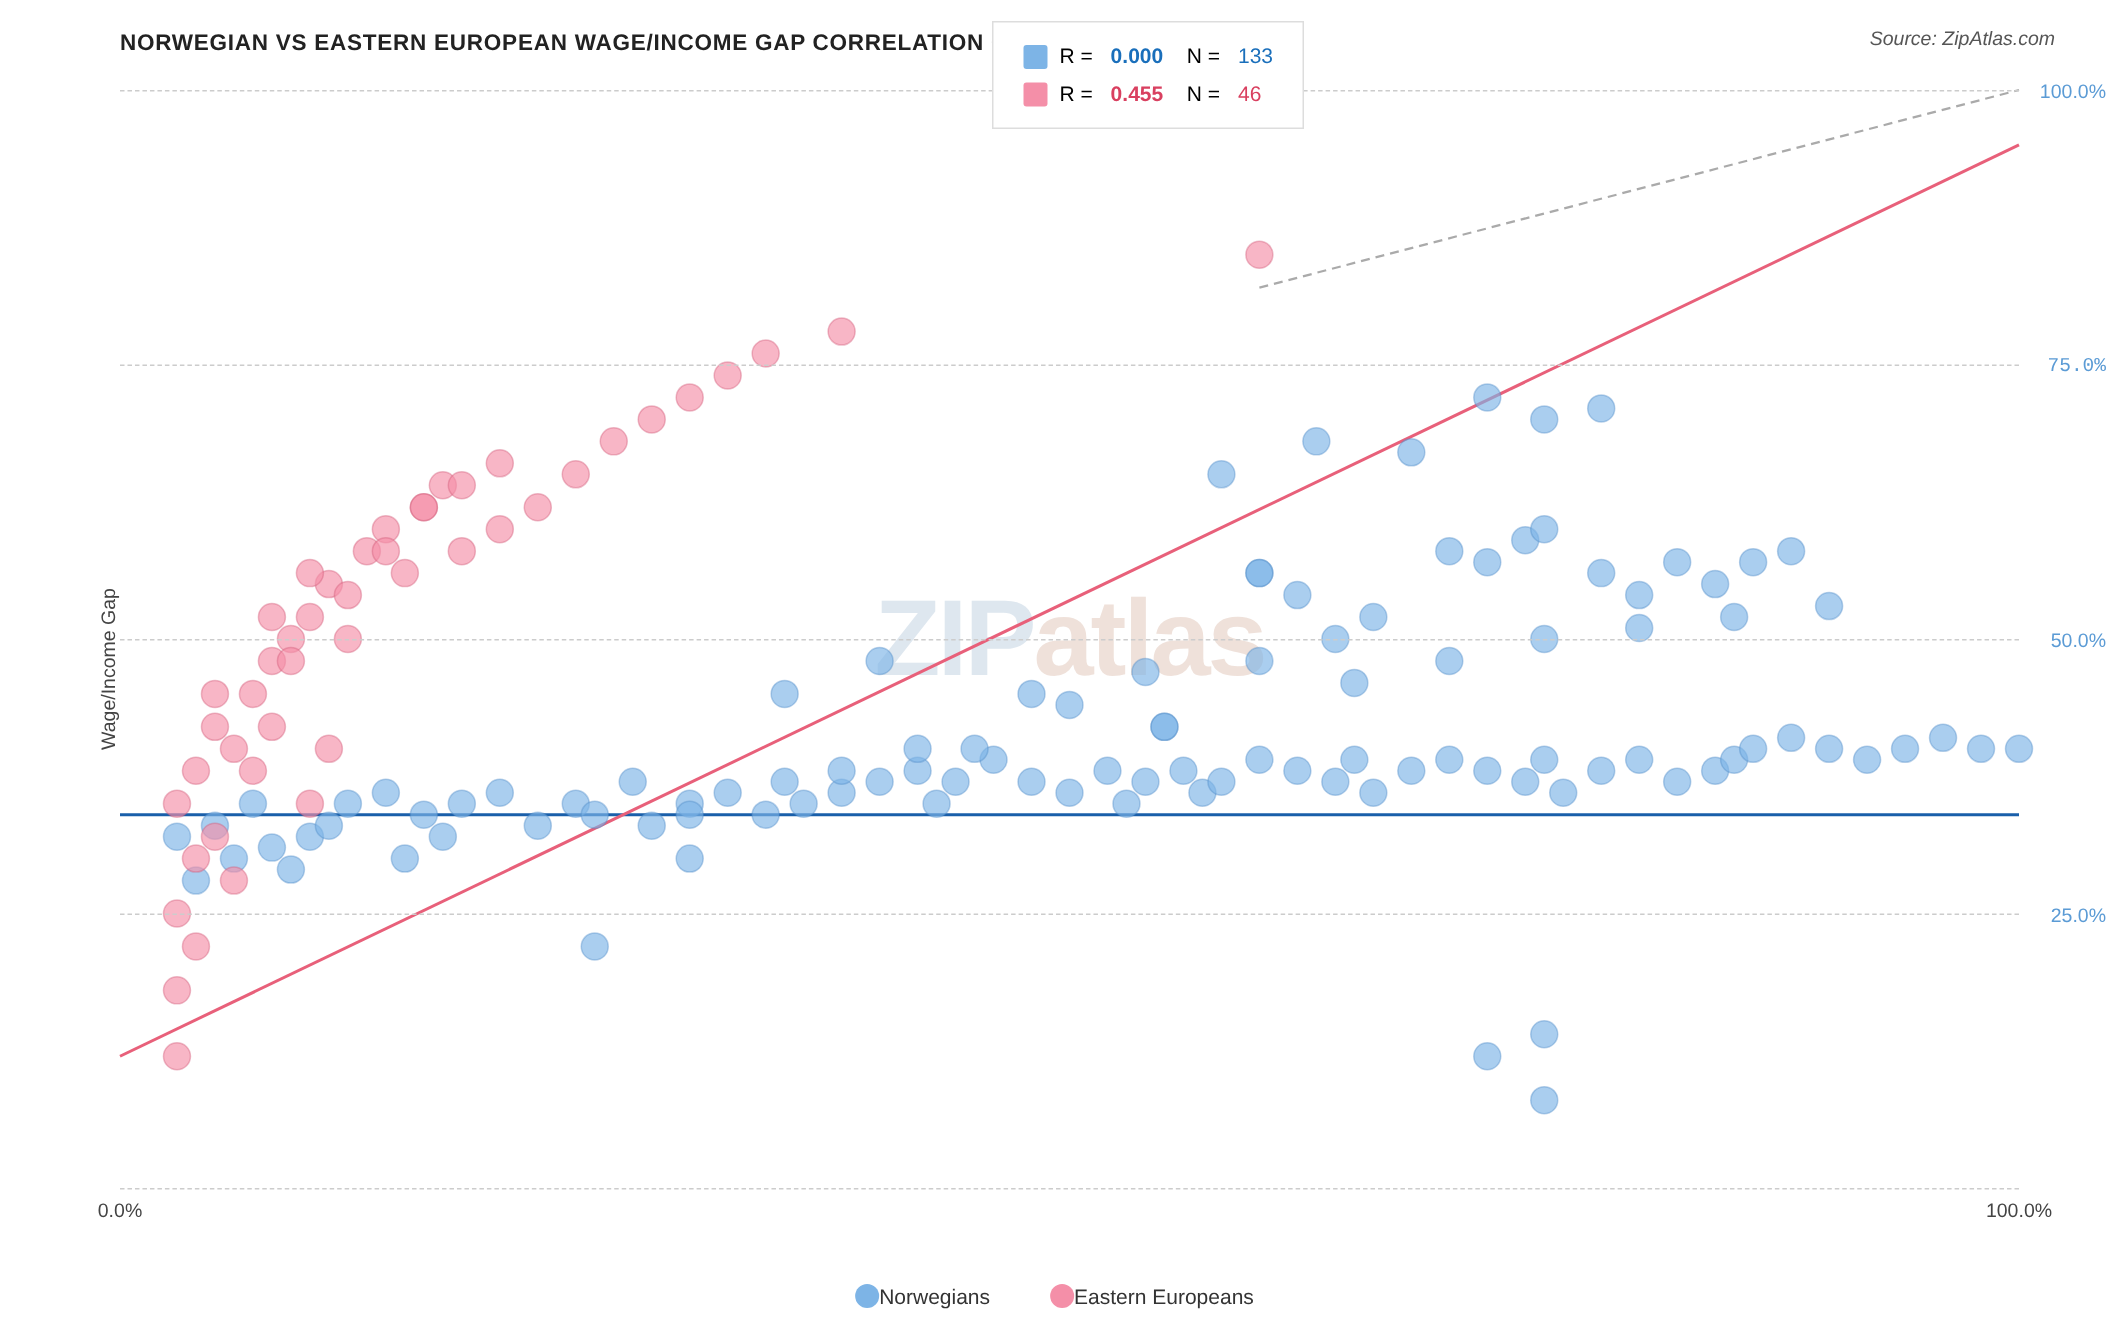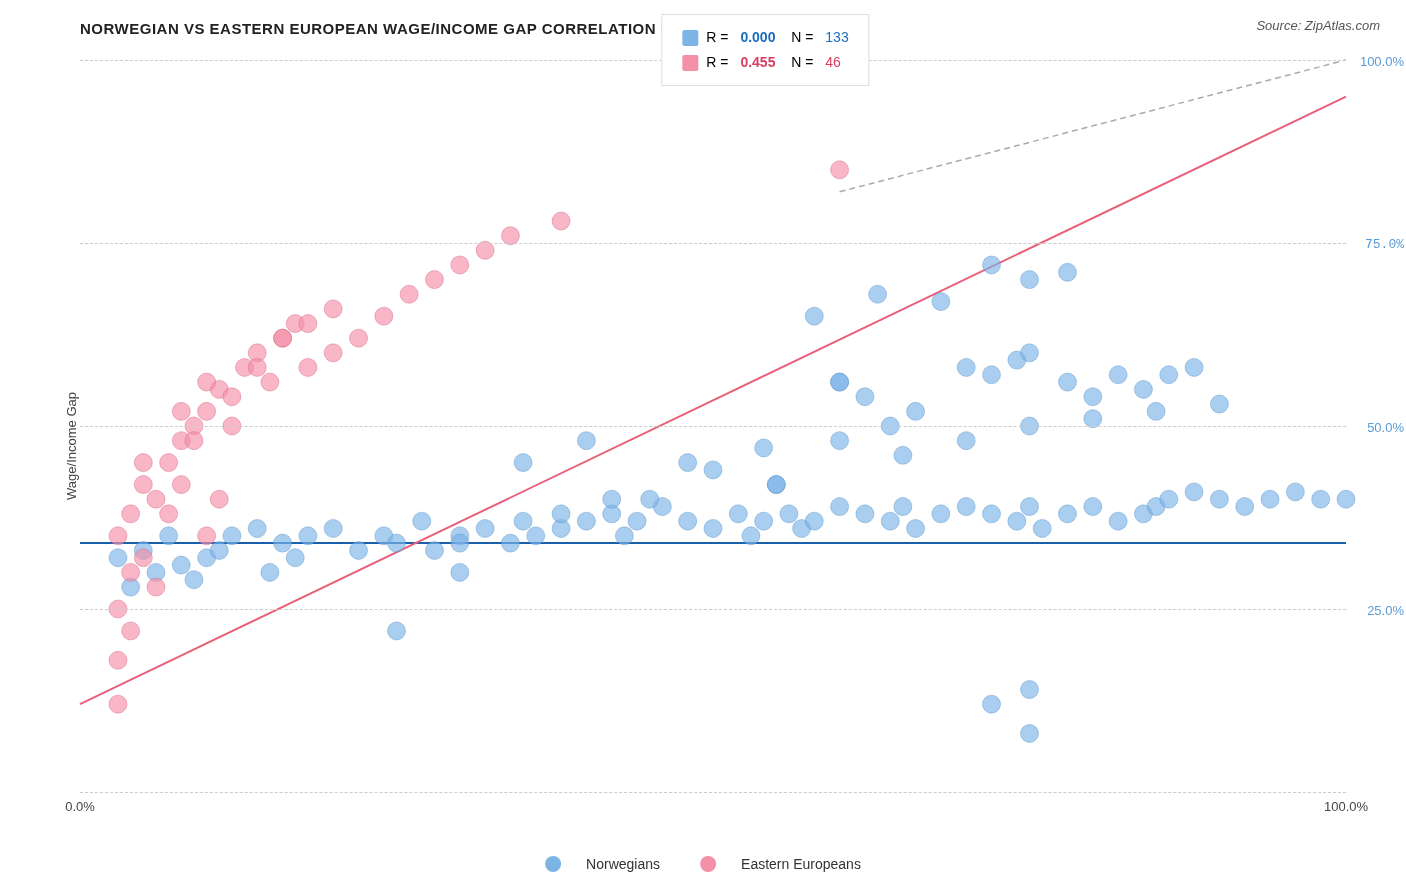--- a/index.html
+++ b/index.html
@@ -21,21 +21,21 @@
       font-size: 15px;
       font-weight: bold;
       letter-spacing: 0.5px;
       color: #222;
       margin-bottom: 10px;
       text-transform: uppercase;
     }
     .source-label {
       position: absolute;
       top: 18px;
-      right: 26px;
+      right: 36px;
       font-size: 13px;
       color: #555;
       font-style: italic;
     }
     .y-axis-label {
       position: absolute;
       left: 18px;
       top: 50%;
       transform: translateY(-50%) rotate(-90deg);
       font-size: 13px;
@@ -76,21 +76,21 @@
       bottom: 20px;
       left: 50%;
       transform: translateX(-50%);
       display: flex;
       gap: 40px;
       align-items: center;
     }
     .legend-item {
       display: flex;
       align-items: center;
-      gap: 25px;
+      gap: 0;
       font-size: 14px;
       color: #333;
     }
     .legend-dot {
       width: 16px;
       height: 16px;
       border-radius: 50%;
     }
     .legend-box {
       width: 16px;
@@ -145,20 +145,23 @@
 </head>
 <body>
 
 <div class="chart-container">
   <div class="chart-title">NORWEGIAN VS EASTERN EUROPEAN WAGE/INCOME GAP CORRELATION CHART</div>
   <div class="source-label">Source: ZipAtlas.com</div>
   <div class="y-axis-label">Wage/Income Gap</div>
 
   <div class="plot-area" id="plot-area">
 
+    <div class="watermark">
+      <span class="zip">ZIP</span><span class="atlas">atlas</span>
+    </div>
 
     <svg id="chart-svg" style="position:absolute;top:0;left:0;width:100%;height:100%;overflow:visible;" width="1266" height="732" viewBox="0 0 1266 732">
     <line x1="0" y1="483.12" x2="1266" y2="483.12" stroke="#1a5faa" stroke-width="2"></line>
         <line x1="0" y1="644.16" x2="1266" y2="36.6" stroke="#e8607a" stroke-width="2"></line>
         <line x1="759.6" y1="131.76" x2="1266" y2="0" stroke="#aaa" stroke-width="1.5" stroke-dasharray="6,4"></line>
         <circle cx="37.98" cy="497.76000000000005" r="9" fill="rgba(125,180,230,0.65)" stroke="rgba(80,140,200,0.4)" stroke-width="1"></circle>
         <circle cx="50.64" cy="527.04" r="9" fill="rgba(125,180,230,0.65)" stroke="rgba(80,140,200,0.4)" stroke-width="1"></circle>
         <circle cx="63.300000000000004" cy="490.44000000000005" r="9" fill="rgba(125,180,230,0.65)" stroke="rgba(80,140,200,0.4)" stroke-width="1"></circle>
         <circle cx="75.96" cy="512.4" r="9" fill="rgba(125,180,230,0.65)" stroke="rgba(80,140,200,0.4)" stroke-width="1"></circle>
         <circle cx="88.62" cy="475.8" r="9" fill="rgba(125,180,230,0.65)" stroke="rgba(80,140,200,0.4)" stroke-width="1"></circle>

